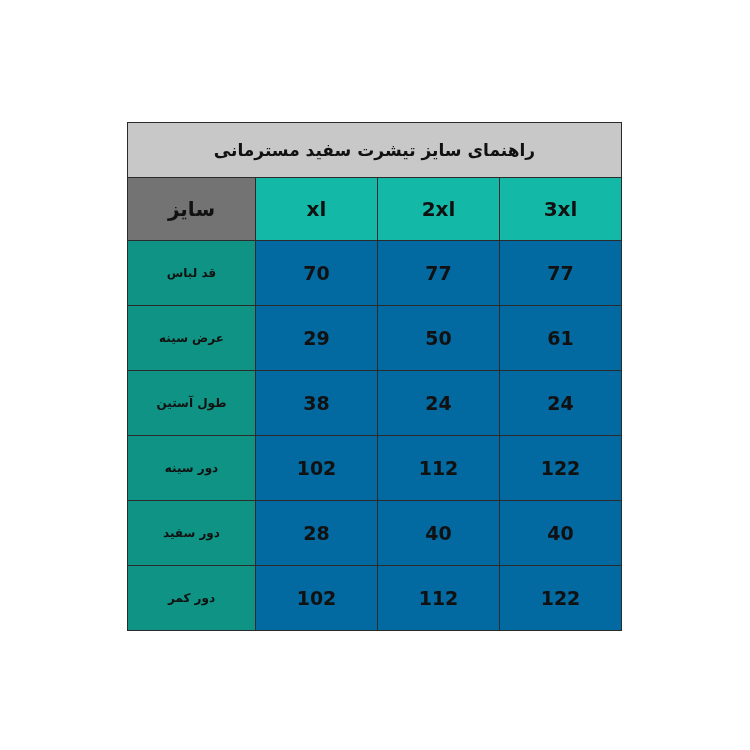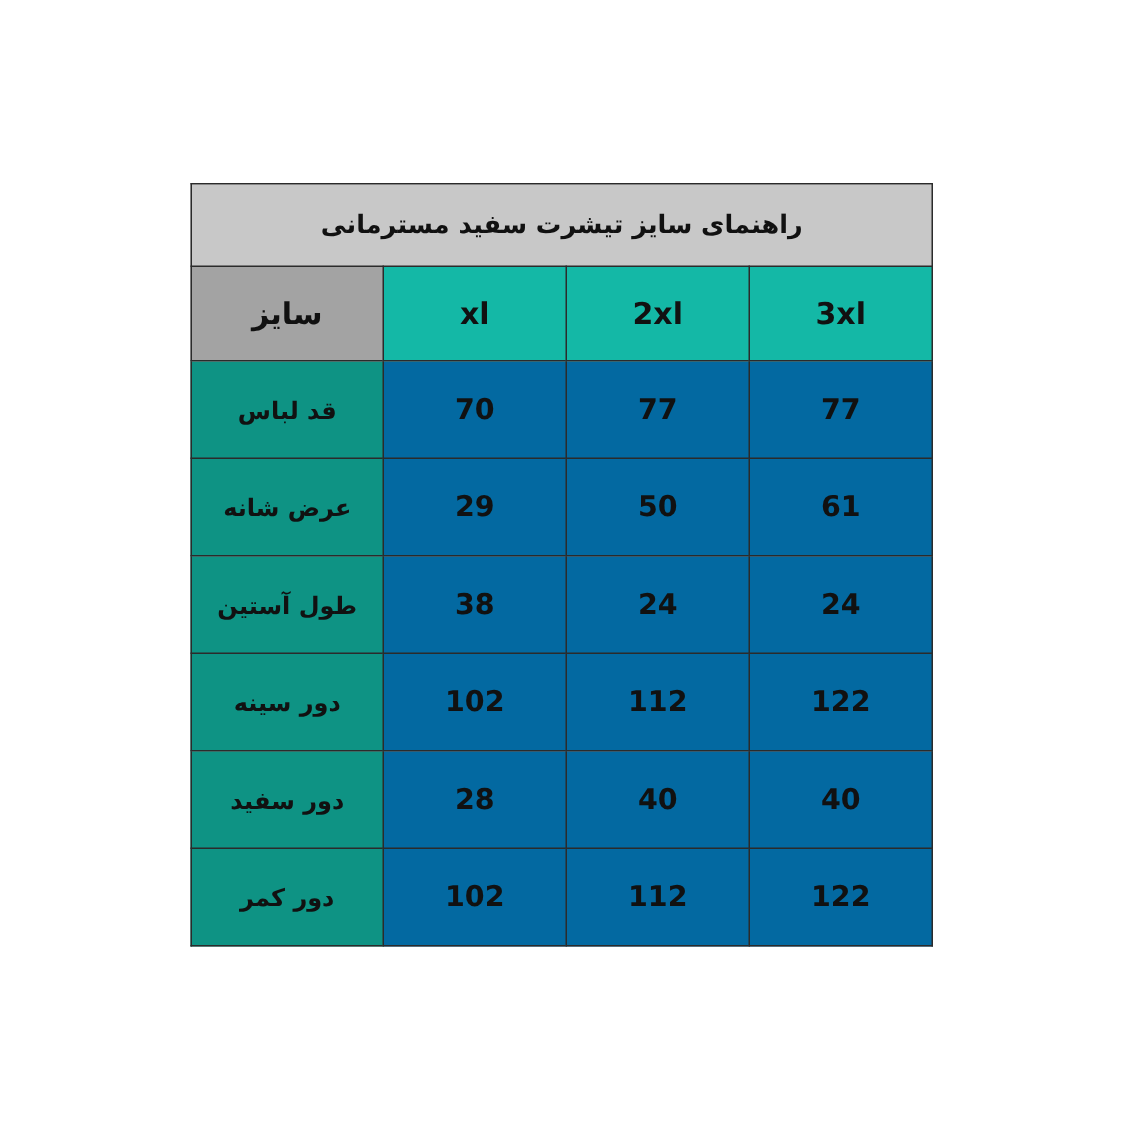--- a/index.html
+++ b/index.html
@@ -46,26 +46,26 @@
     font-size: 17px;
     letter-spacing: 0px;
     color: #111111;
   }
   .head-cell {
     background: #14b8a6;
     height: 62px;
     font-size: 20px;
   }
   .head-cell.label-head {
-    background: #a3a3a3;
+    background: #737373;
   }
   .row-label {
     background: #0e9384;
     color: #ffffff;
-    font-size: 16px;
+    font-size: 12px;
     height: 64px;
     width: 128px;
   }
   .data-cell {
     background: #0369a1;
     height: 64px;
     font-size: 19px;
     color: #111111;
   }
   col.c-label { width: 128px; }
@@ -98,21 +98,21 @@
           <td class="data-cell">77</td>
           <td class="data-cell">77</td>
           <td class="data-cell">70</td>
           <td class="row-label">قد لباس</td>
         </tr>
 
         <tr>
           <td class="data-cell">61</td>
           <td class="data-cell">50</td>
           <td class="data-cell">29</td>
-          <td class="row-label">عرض شانه</td>
+          <td class="row-label">عرض سینه</td>
         </tr>
 
         <tr>
           <td class="data-cell">24</td>
           <td class="data-cell">24</td>
           <td class="data-cell">38</td>
           <td class="row-label">طول آستین</td>
         </tr>
 
         <tr>

